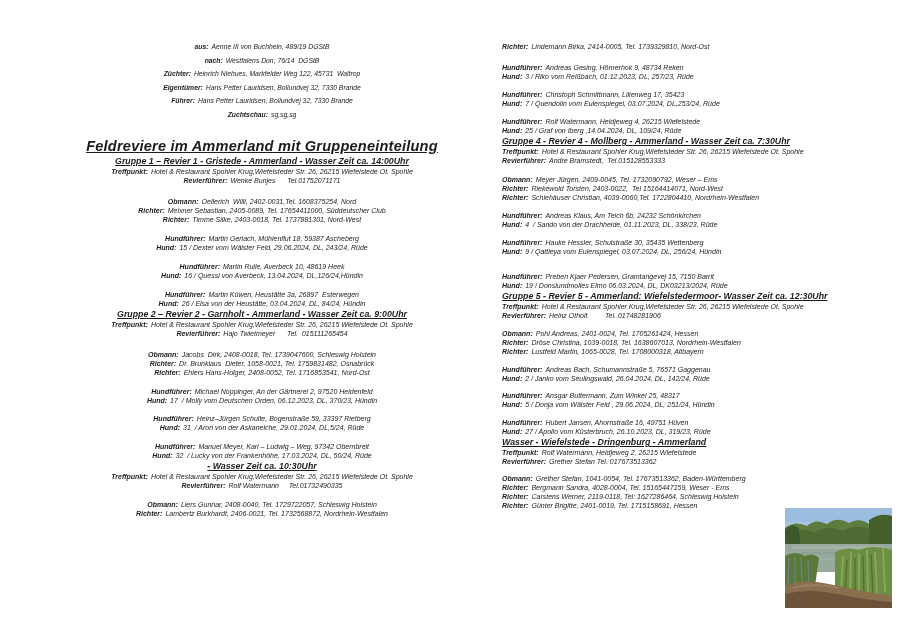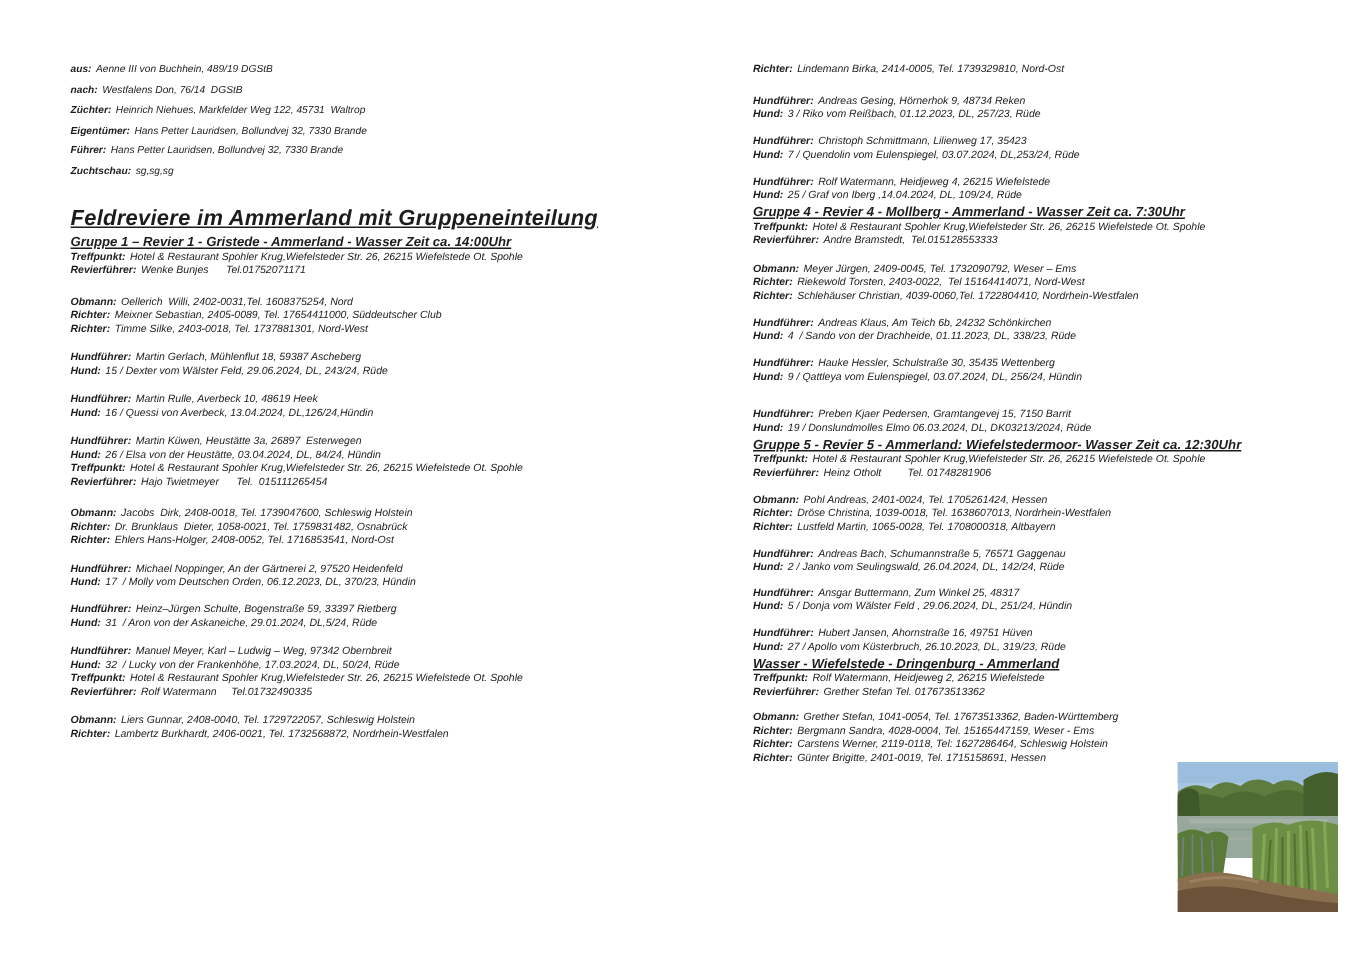--- a/index.html
+++ b/index.html
@@ -2,21 +2,21 @@
 <html><head>
 <meta charset="utf-8">
 <style>
   html,body { margin:0; padding:0; }
   body {
     width:900px; height:641px; background:#ffffff; position:relative;
     font-family:"Liberation Sans", sans-serif; font-style:italic; color:#1c1c1c;
     overflow:hidden;
   }
   .col { position:absolute; }
-  .col-left  { left:47px;  top:40px; width:430px; }
+  .col-left  { left:47px;  top:40px; width:430px;text-align:center; }
   .col-right { left:502px; top:42px; width:402px; }
   p { margin:0; }
   .ln { font-size:7px; line-height:9px; white-space:pre-wrap; }
   .ln b { font-weight:700; margin-right:3px; }
   .ped .ln { font-size:6.8px; line-height:13.6px; }
   .title {
     font-size:14.6px; font-weight:700; text-decoration:underline;
     margin:15px 0 0 0; letter-spacing:0.2px; line-height:18px;
   }
   h2.gh {
@@ -64,20 +64,21 @@
       <p class="ln"><b>Hundführer:</b><span>Martin Rulle, Averbeck 10, 48619 Heek</span></p>
       <p class="ln"><b>Hund:</b><span>16 / Quessi von Averbeck, 13.04.2024, DL,126/24,Hündin</span></p>
     </div>
     <div class="blk mt10">
       <p class="ln"><b>Hundführer:</b><span>Martin Küwen, Heustätte 3a, 26897  Esterwegen</span></p>
       <p class="ln"><b>Hund:</b><span>26 / Elsa von der Heustätte, 03.04.2024, DL, 84/24, Hündin</span></p>
     </div>
   </section>
 
   <section>
+    <h2 class="gh mt17 mb4">Gruppe 2 – Revier 2 -  Garnholt - Ammerland - Wasser Zeit ca. 9:00Uhr</h2>
     <p class="ln"><b>Treffpunkt:</b><span>Hotel &amp; Restaurant Spohler Krug,Wiefelsteder Str. 26, 26215 Wiefelstede Ot. Spohle</span></p>
     <p class="ln"><b>Revierführer:</b><span>Hajo Twietmeyer      Tel.  015111265454</span></p>
     <div class="blk mt12">
       <p class="ln"><b>Obmann:</b><span>Jacobs  Dirk, 2408-0018, Tel. 1739047600, Schleswig Holstein</span></p>
       <p class="ln"><b>Richter:</b><span>Dr. Brunklaus  Dieter, 1058-0021, Tel. 1759831482, Osnabrück</span></p>
       <p class="ln"><b>Richter:</b><span>Ehlers Hans-Holger, 2408-0052, Tel. 1716853541, Nord-Ost</span></p>
     </div>
     <div class="blk mt10">
       <p class="ln"><b>Hundführer:</b><span>Michael Noppinger, An der Gärtnerei 2, 97520 Heidenfeld</span></p>
       <p class="ln"><b>Hund:</b><span>17  / Molly vom Deutschen Orden, 06.12.2023, DL, 370/23, Hündin</span></p>
@@ -86,20 +87,21 @@
       <p class="ln"><b>Hundführer:</b><span>Heinz–Jürgen Schulte, Bogenstraße 59, 33397 Rietberg</span></p>
       <p class="ln"><b>Hund:</b><span>31  / Aron von der Askaneiche, 29.01.2024, DL,5/24, Rüde</span></p>
     </div>
     <div class="blk mt10">
       <p class="ln"><b>Hundführer:</b><span>Manuel Meyer, Karl – Ludwig – Weg, 97342 Obernbreit</span></p>
       <p class="ln"><b>Hund:</b><span>32  / Lucky von der Frankenhöhe, 17.03.2024, DL, 50/24, Rüde</span></p>
     </div>
   </section>
 
   <section>
+    <h2 class="gh mt8 mb2">- Wasser Zeit ca. 10:30Uhr</h2>
     <p class="ln"><b>Treffpunkt:</b><span>Hotel &amp; Restaurant Spohler Krug,Wiefelsteder Str. 26, 26215 Wiefelstede Ot. Spohle</span></p>
     <p class="ln"><b>Revierführer:</b><span>Rolf Watermann     Tel.01732490335</span></p>
     <div class="blk mt10">
       <p class="ln"><b>Obmann:</b><span>Liers Gunnar, 2408-0040, Tel. 1729722057, Schleswig Holstein</span></p>
       <p class="ln"><b>Richter:</b><span>Lambertz Burkhardt, 2406-0021, Tel. 1732568872, Nordrhein-Westfalen</span></p>
     </div>
   </section>
 </div>
 
 <div class="col col-right">

